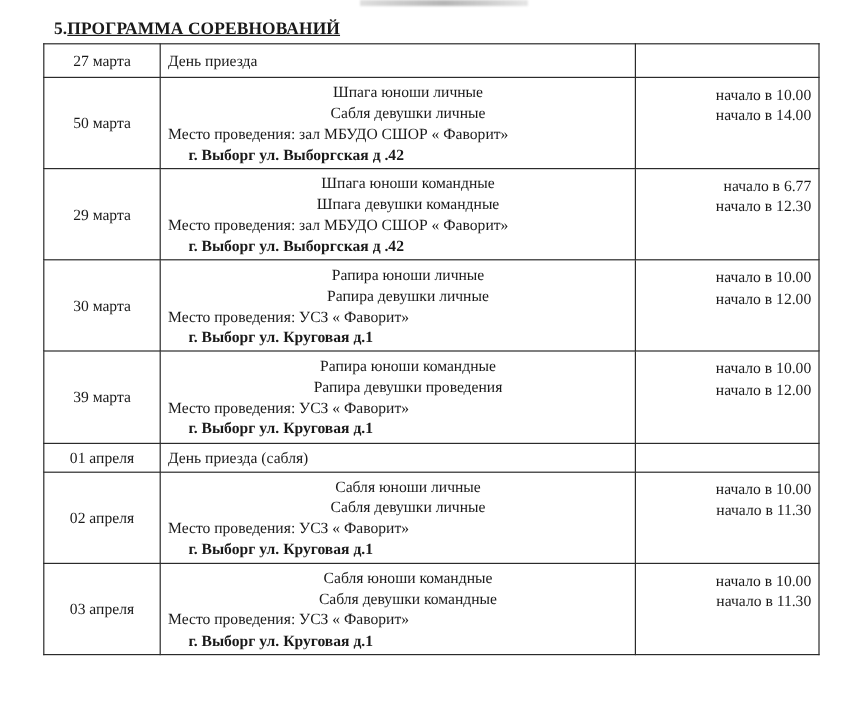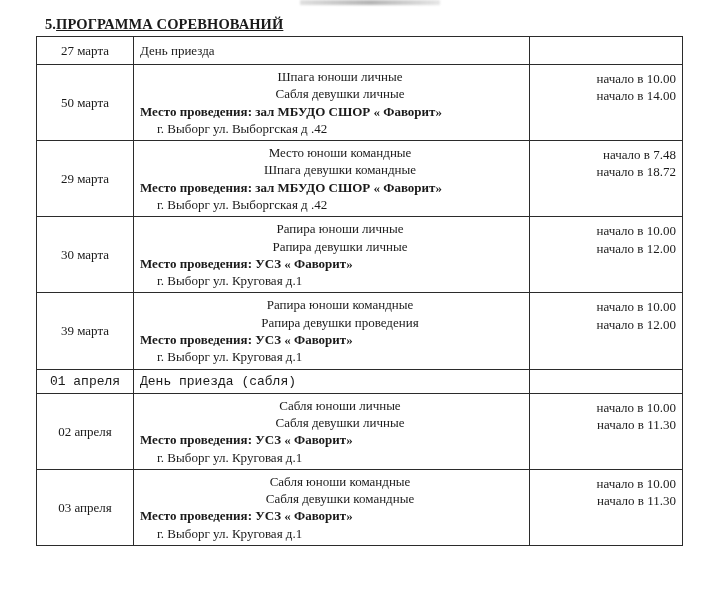--- a/index.html
+++ b/index.html
@@ -72,23 +72,23 @@
   td.desc {
     text-align: left;
     margin-left: 32px;
   }
   td.time {
     text-align: right;
     padding-left: 9px;
     white-space: nowrap;
   }
   .line { display: block; }
-  .b { font-weight: bold; }
+  .b { font-weight: normal; }
   .indent { padding-left: 17px; text-align: center; }
-  .indent-b { padding-left: 17px; font-weight: normal; }
+  .indent-b { padding-left: 17px; font-weight: bold; }
   .desc-pad { padding-top: 2px; padding-bottom: 2px; }
 </style>
 </head>
 <body>
 
 <div class="page">
 
   <div class="top-smudge"></div>
 
   <div class="doc-heading">
@@ -121,28 +121,28 @@
         </td>
         <td class="time" style="vertical-align:top;padding-top:5px;">
           <span class="line">начало в 10.00</span>
           <span class="line">начало в 14.00</span>
         </td>
       </tr>
 
       <tr style="height:73px;">
         <td class="date">29 марта</td>
         <td class="desc desc-pad">
-          <span class="line indent">Место юноши командные</span>
+          <span class="line indent">Шпага юноши командные</span>
           <span class="line indent">Шпага девушки командные</span>
           <span class="line b">Место проведения:  зал МБУДО СШОР  « Фаворит»</span>
           <span class="line indent-b">г. Выборг ул. Выборгская д .42</span>
         </td>
         <td class="time" style="vertical-align:top;padding-top:5px;">
-          <span class="line">начало в 7.48</span>
-          <span class="line">начало в 18.72</span>
+          <span class="line">начало в 6.77</span>
+          <span class="line">начало в 12.30</span>
         </td>
       </tr>
 
       <tr style="height:73px;">
         <td class="date">30 марта</td>
         <td class="desc desc-pad">
           <span class="line indent">Рапира юноши личные</span>
           <span class="line indent">Рапира девушки личные</span>
           <span class="line b">Место проведения:  УСЗ  « Фаворит»</span>
           <span class="line indent-b">г. Выборг ул. Круговая д.1</span>
@@ -160,21 +160,21 @@
           <span class="line indent">Рапира девушки проведения</span>
           <span class="line b">Место проведения:  УСЗ  « Фаворит»</span>
           <span class="line indent-b">г. Выборг ул. Круговая д.1</span>
         </td>
         <td class="time" style="vertical-align:top;padding-top:5px;">
           <span class="line">начало в 10.00</span>
           <span class="line">начало в 12.00</span>
         </td>
       </tr>
 
-      <tr style="height:16px;font-family:Liberation Mono, monospace;">
+      <tr style="height:16px;">
         <td class="date">01 апреля</td>
         <td class="desc">
           <span class="line">День приезда (сабля)</span>
         </td>
         <td class="time"></td>
       </tr>
 
       <tr style="height:73px;">
         <td class="date">02 апреля</td>
         <td class="desc desc-pad">

